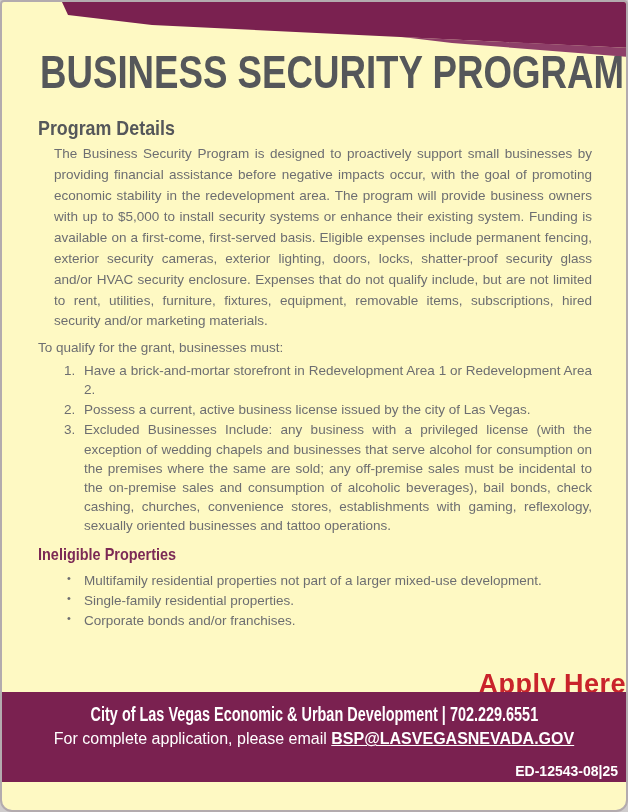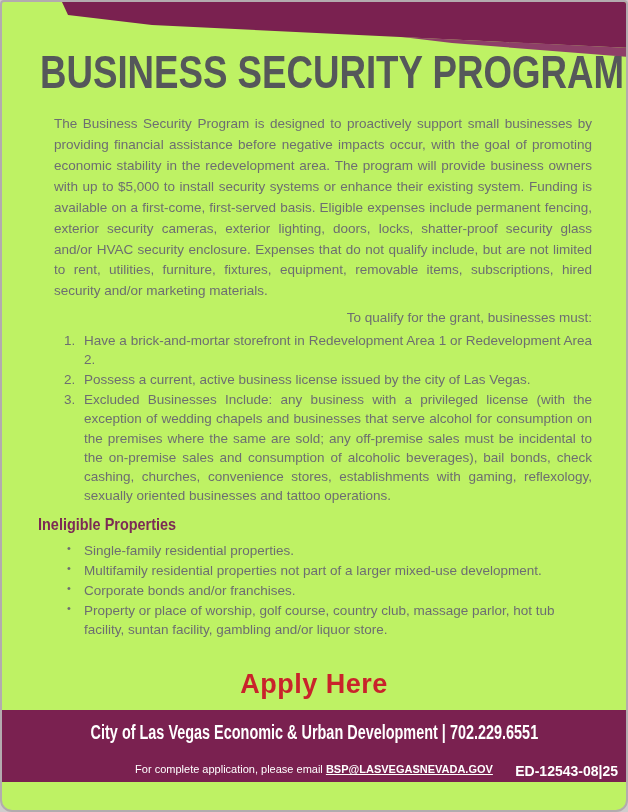--- a/index.html
+++ b/index.html
@@ -1,18 +1,18 @@
 <!DOCTYPE html>
 <html><head>
 <meta charset="utf-8">
 <style>
   html,body{margin:0;padding:0;background:#cfcccc;font-family:"Liberation Sans",sans-serif;}
   .page{
     position:relative;width:628px;height:812px;box-sizing:border-box;
-    background:#bef264;border:2px solid #b3abae;border-radius:4px 4px 12px 12px;
+    background:#fef9c3;border:2px solid #b3abae;border-radius:4px 4px 12px 12px;
     overflow:hidden;margin:0 auto;
   }
   
   .band{position:absolute;top:0;left:0;width:628px;height:60px;}
   
   .title{
     position:absolute;top:46px;left:38px;white-space:nowrap;
     font-size:47px;font-weight:bold;color:#55575a;letter-spacing:0px;
     transform:scaleX(.78);transform-origin:left top;line-height:1;
   }
@@ -25,86 +25,88 @@
     font-size:21px;font-weight:bold;color:#55575a;line-height:1.1;
     transform:scaleX(.85);transform-origin:left;display:inline-block;
     white-space:nowrap;margin:4px 0 3px 0;
   }
   .h-purple{
     font-size:17px;font-weight:bold;color:#7c2a55;line-height:1.15;
     transform:scaleX(.85);transform-origin:left;display:inline-block;
     white-space:nowrap;margin:9px 0 4px 0;
   }
   .para{margin:2px 0 6px 16px;line-height:1.55;text-align:justify;}
-  .intro{margin:2px 0 3px 0;line-height:1.45;text-align:right;}
+  .intro{margin:2px 0 3px 0;line-height:1.45;}
   ol.num-list{list-style:none;margin:0 0 0 0;padding:0;counter-reset:n;}
   ol.num-list li{
     counter-increment:n;position:relative;padding-left:46px;margin:0 0 1px 0;
     line-height:1.42;text-align:justify;
   }
   ol.num-list li::before{
     content:counter(n) ".";position:absolute;left:26px;top:0;color:#6d6e71;
   }
   ul.bullets{list-style:none;margin:2px 0 0 0;padding:0;}
   ul.bullets li{position:relative;padding-left:46px;margin:0 0 1px 0;line-height:1.42;}
   ul.bullets li::before{
     content:"\2022";position:absolute;left:29px;top:0;font-size:11px;color:#6d6e71;
   }
   
-  .apply-wrap{position:absolute;left:0;right:0;bottom:110px;text-align:center;}
+  .apply-wrap{position:absolute;left:0;right:0;bottom:110px;text-align:right;}
   .apply{
     display:inline-block;font-size:27px;font-weight:bold;color:#c9232b;
     text-decoration:none;letter-spacing:0.5px;
   }
   
   .footer-bar{
-    position:absolute;left:0;right:0;bottom:28px;height:72px;background:#7a2150;
+    position:absolute;left:0;right:0;bottom:28px;height:90px;background:#7a2150;
     text-align:center;color:#ffffff;
   }
   .f1{
     display:inline-block;margin-top:11px;font-size:19.5px;font-weight:bold;
     white-space:nowrap;transform:scaleX(.74);transform-origin:center;line-height:1.2;
   }
-  .f2{margin-top:19px;font-size:11px;line-height:1.2;}
+  .f2{margin-top:3px;font-size:16px;line-height:1.2;}
   .f2 .email{color:#ffffff;font-weight:bold;text-decoration:underline;}
   .doc-code{
     position:absolute;right:8px;bottom:3px;font-size:14px;font-weight:bold;color:#ffffff;
   }
 </style>
 </head>
 <body>
 
 <div class="page">
 
   <svg class="band" viewBox="0 0 628 60" aria-hidden="true">
     <polygon points="60,0 628,0 628,46 150,23 66,13" fill="#7a2150"></polygon>
     <polygon points="400,35 628,46 628,55 450,41" fill="#8e3f68"></polygon>
   </svg>
 
   <div class="title">BUSINESS SECURITY PROGRAM</div>
 
   <div class="content">
 
+    <div>
+      <span class="h-gray">Program Details</span>
+    </div>
     <p class="para">The Business Security Program is designed to proactively support small businesses by providing financial assistance before negative impacts occur, with the goal of promoting economic stability in the redevelopment area. The program will provide business owners with up to $5,000 to install security systems or enhance their existing system. Funding is available on a first-come, first-served basis. Eligible expenses include permanent fencing, exterior security cameras, exterior lighting, doors, locks, shatter-proof security glass and/or HVAC security enclosure. Expenses that do not qualify include, but are not limited to rent, utilities, furniture, fixtures, equipment, removable items, subscriptions, hired security and/or marketing materials.</p>
 
     <div class="intro">To qualify for the grant, businesses must:</div>
     <ol class="num-list">
         <li><span>Have a brick-and-mortar storefront in Redevelopment Area 1 or Redevelopment Area 2.</span></li>
         <li><span>Possess a current, active business license issued by the city of Las Vegas.</span></li>
         <li><span>Excluded Businesses Include: any business with a privileged license (with the exception of wedding chapels and businesses that serve alcohol for consumption on the premises where the same are sold; any off-premise sales must be incidental to the on-premise sales and consumption of alcoholic beverages), bail bonds, check cashing, churches, convenience stores, establishments with gaming, reflexology, sexually oriented businesses and tattoo operations.</span></li>
       </ol>
 
     <div>
       <span class="h-purple">Ineligible Properties</span>
     </div>
     <ul class="bullets">
+        <li><span>Multifamily residential properties not part of a larger mixed-use development.</span></li>
         <li><span>Single-family residential properties.</span></li>
-        <li><span>Multifamily residential properties not part of a larger mixed-use development.</span></li>
         <li><span>Corporate bonds and/or franchises.</span></li>
-        <li><span>Property or place of worship, golf course, country club, massage parlor, hot tub facility, suntan facility, gambling and/or liquor store.</span></li>
       </ul>
 
   </div>
 
   <div class="apply-wrap">
     <a class="apply" href="#">Apply Here</a>
   </div>
 
   <div class="footer-bar">
     <div>

